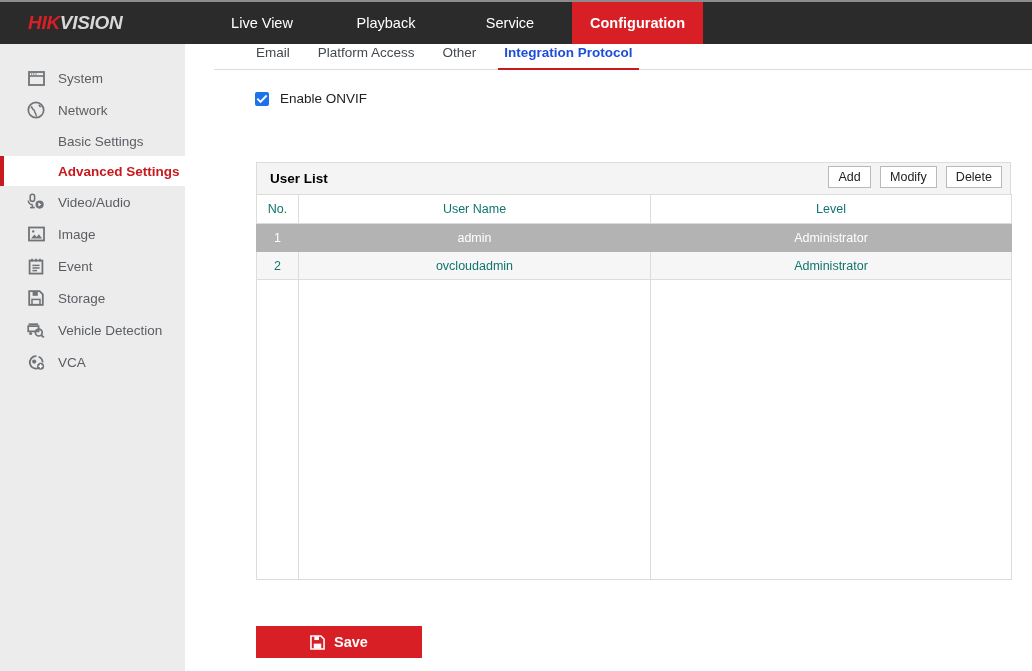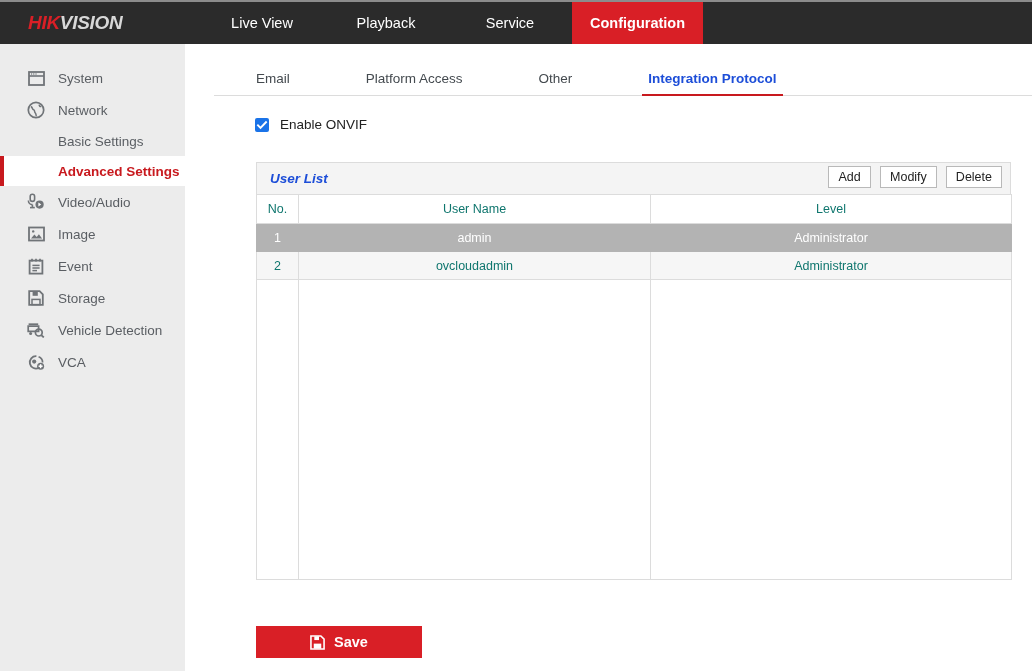--- a/index.html
+++ b/index.html
@@ -121,26 +121,25 @@
   .content {
     position: absolute;
     left: 214px; top: 44px;
     width: 818px;
     height: 627px;
     background: #ffffff;
   }
 
   .subtabs {
     position: relative;
-    height: 52px;
+    height: 26px;
     display: flex;
     align-items: flex-end;
     padding-left: 28px;
     border-bottom: 1px solid #dcdcdc;
-    gap: 48px;
   }
   .subtab {
     position: relative;
     padding: 0 14px 9px 14px;
     font-size: 13.5px;
     color: #444a4f;
     cursor: pointer;
     white-space: nowrap;
   }
   .subtab.active { color: #1d4ed8; font-weight: bold; }
@@ -185,22 +184,21 @@
     border: 1px solid #dcdcdc;
     border-bottom: none;
     display: flex;
     align-items: center;
     padding: 0 8px 0 13px;
     position: relative;
   }
   .panel-title {
     font-size: 13.5px;
     font-weight: bold;
-    color: #1d4ed8;
-    font-style: italic;
+    color: #000000;
   }
   .panel-btns {
     position: absolute;
     right: 8px; top: 3px;
     display: flex;
     gap: 9px;
   }
   .pbtn {
     min-width: 43px;
     height: 22px;

